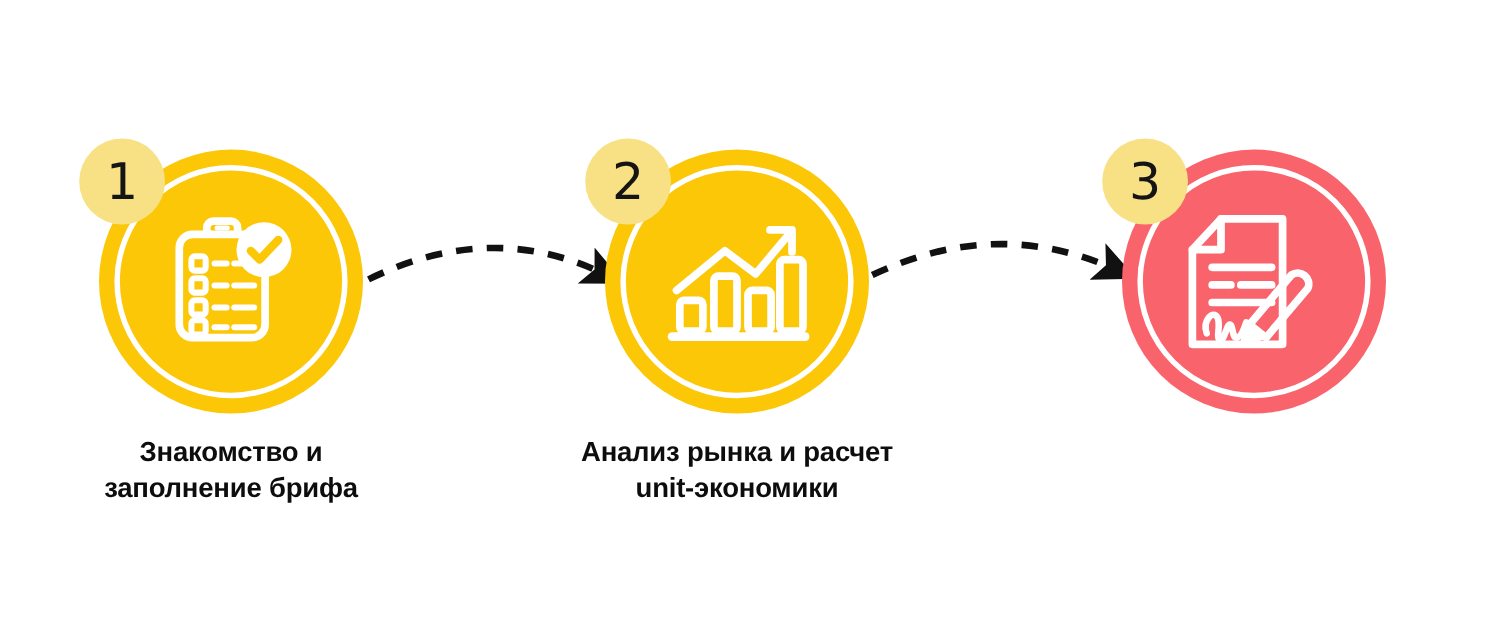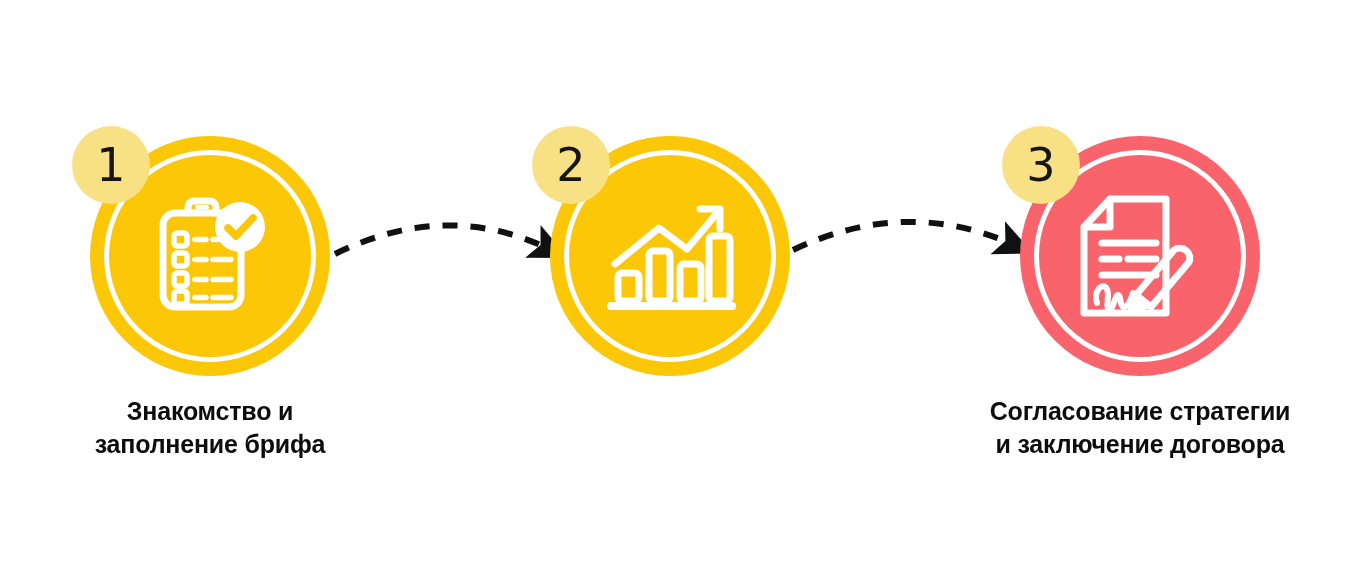--- a/index.html
+++ b/index.html
@@ -213,20 +213,22 @@
             <polyline points="96,13 116,13 116,33"></polyline>
           </g>
         </svg>
       </div>
 
       <div class="badge">
         <span class="badge-num">2</span>
       </div>
     </div>
 
+    <div class="caption">Анализ рынка и расчет
+unit-экономики</div>
   </div>
 
   <div class="step step-3">
     <div class="circle-wrap">
       <div class="circle red"></div>
 
       <div class="icon-holder">
         <svg width="128" height="130" viewBox="0 0 128 130">
           <g fill="none" stroke="#ffffff" stroke-width="7" stroke-linecap="round" stroke-linejoin="round">
 
@@ -246,17 +248,15 @@
             <line x1="56" y1="117" x2="63" y2="110"></line>
           </g>
         </svg>
       </div>
 
       <div class="badge">
         <span class="badge-num">3</span>
       </div>
     </div>
 
-    <div class="caption">Согласование стратегии
-и заключение договора</div>
   </div>
 
 </div>
 
 </body></html>

